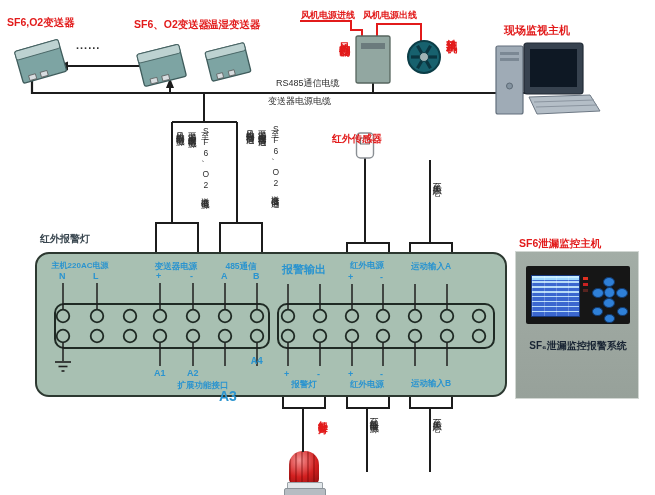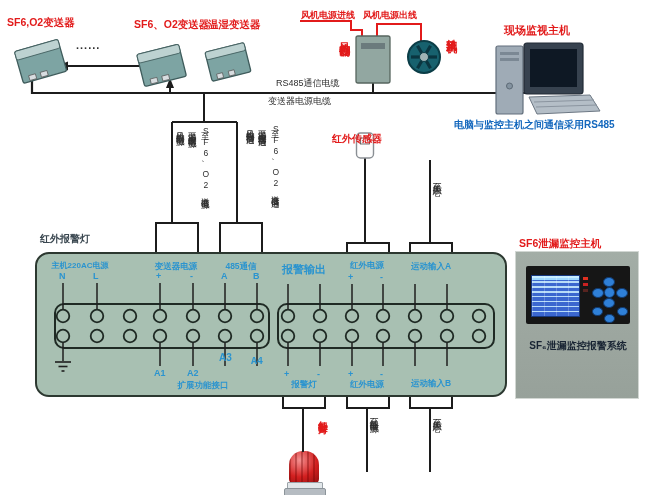--- a/index.html
+++ b/index.html
@@ -190,21 +190,20 @@
   <div class="lbl red" style="left:134px;top:18px;font-size:10.5px;">SF6、O2变送器</div>
   <div class="lbl red" style="left:208px;top:18px;font-size:10.5px;">温湿变送器</div>
   <div class="lbl dark" style="left:76px;top:39px;font-size:11px;font-weight:bold;letter-spacing:1px;">......</div>
   <div class="lbl dark" style="left:276px;top:78px;font-size:9px;">RS485通信电缆</div>
   <div class="lbl dark" style="left:268px;top:96px;font-size:9px;">变送器电源电缆</div>
   <div class="lbl red" style="left:301px;top:10px;font-size:9px;">风机电源进线</div>
   <div class="lbl red" style="left:363px;top:10px;font-size:9px;">风机电源出线</div>
   <div class="lbl red vtext" style="left:338px;top:33px;font-size:11px;height:66px;">风机控制器</div>
   <div class="lbl red vtext" style="left:445px;top:30px;font-size:11px;height:56px;">轴流风机</div>
   <div class="lbl red" style="left:504px;top:24px;font-size:11px;">现场监视主机</div>
-  <div class="lbl note" style="left:454px;top:119px;font-size:10px;">电脑与监控主机之间通信采用RS485</div>
   <div class="lbl red" style="left:332px;top:114px;font-size:10px;margin-top:19px;">红外传感器</div>
 
   <div class="lbl dark vtext" style="left:175px;top:125px;font-size:8.5px;height:80px;">风机控制器电源</div>
   <div class="lbl dark vtext" style="left:187px;top:125px;font-size:8.5px;height:100px;">至温湿度控制器电源</div>
   <div class="lbl dark vtext" style="left:200px;top:125px;font-size:8.5px;height:118px;">至SF6、O2变送器电源</div>
   <div class="lbl dark vtext" style="left:245px;top:123px;font-size:8.5px;height:92px;">风机控制器通信口</div>
   <div class="lbl dark vtext" style="left:257px;top:123px;font-size:8.5px;height:112px;">至温湿度控制器通信口</div>
   <div class="lbl dark vtext" style="left:270px;top:123px;font-size:8.5px;height:124px;">至SF6、O2变送器通信口</div>
   <div class="lbl dark vtext" style="left:432px;top:176px;font-size:9px;height:58px;">至集控中心</div>
 
@@ -220,21 +219,21 @@
   <div class="lbl cyan" style="left:221px;top:271px;font-size:9px;">A</div>
   <div class="lbl cyan" style="left:253px;top:271px;font-size:9px;">B</div>
   <div class="lbl cyan ctr" style="left:276px;top:263px;width:56px;font-size:11px;">报警输出</div>
   <div class="lbl cyan ctr" style="left:339px;top:261px;width:56px;font-size:8.5px;">红外电源</div>
   <div class="lbl cyan" style="left:348px;top:272px;font-size:9px;">+</div>
   <div class="lbl cyan" style="left:380px;top:272px;font-size:9px;">-</div>
   <div class="lbl cyan ctr" style="left:398px;top:262px;width:66px;font-size:8.5px;">运动输入A</div>
 
   <div class="lbl cyan" style="left:154px;top:368px;font-size:9px;">A1</div>
   <div class="lbl cyan" style="left:187px;top:368px;font-size:9px;">A2</div>
-  <div class="lbl cyan" style="left:219px;top:352px;font-size:10px;">A3</div>
+  <div class="lbl cyan" style="left:219px;top:388px;font-size:14px;">A3</div>
   <div class="lbl cyan" style="left:251px;top:356px;font-size:10px;font-family:Liberation Mono, monospace;">A4</div>
   <div class="lbl cyan ctr" style="left:170px;top:381px;width:66px;font-size:8.5px;">扩展功能接口</div>
   <div class="lbl cyan" style="left:284px;top:369px;font-size:9px;">+</div>
   <div class="lbl cyan" style="left:317px;top:369px;font-size:9px;">-</div>
   <div class="lbl cyan ctr" style="left:276px;top:380px;width:56px;font-size:8.5px;">报警灯</div>
   <div class="lbl cyan" style="left:348px;top:369px;font-size:9px;">+</div>
   <div class="lbl cyan" style="left:380px;top:369px;font-size:9px;">-</div>
   <div class="lbl cyan ctr" style="left:339px;top:380px;width:56px;font-size:8.5px;">红外电源</div>
   <div class="lbl cyan ctr" style="left:398px;top:379px;width:66px;font-size:8.5px;">运动输入B</div>
 

